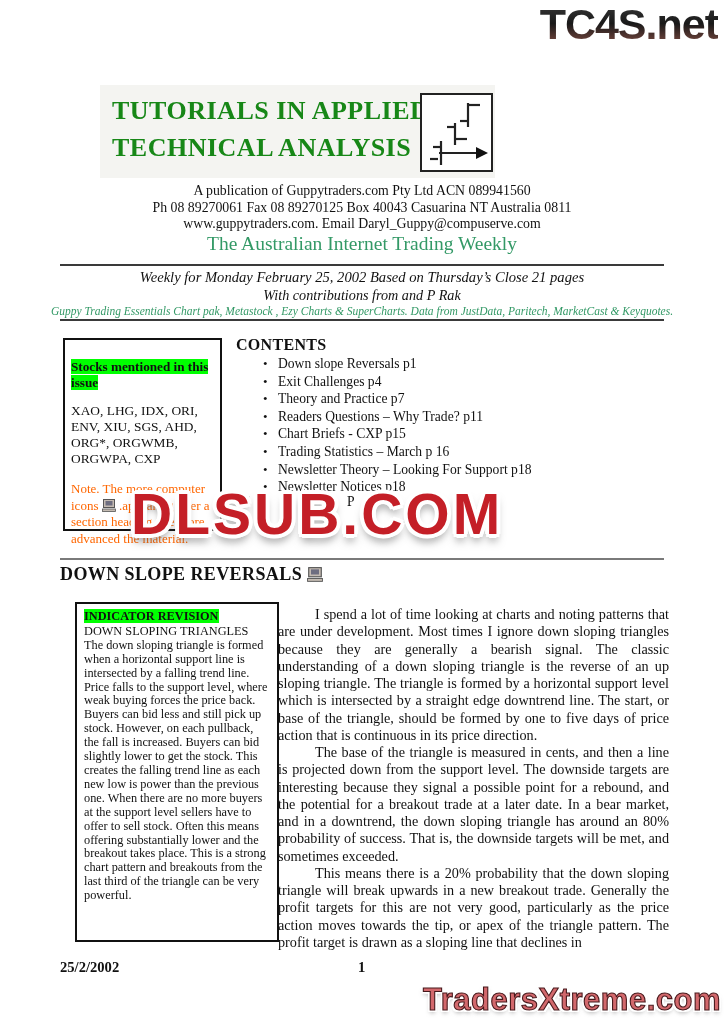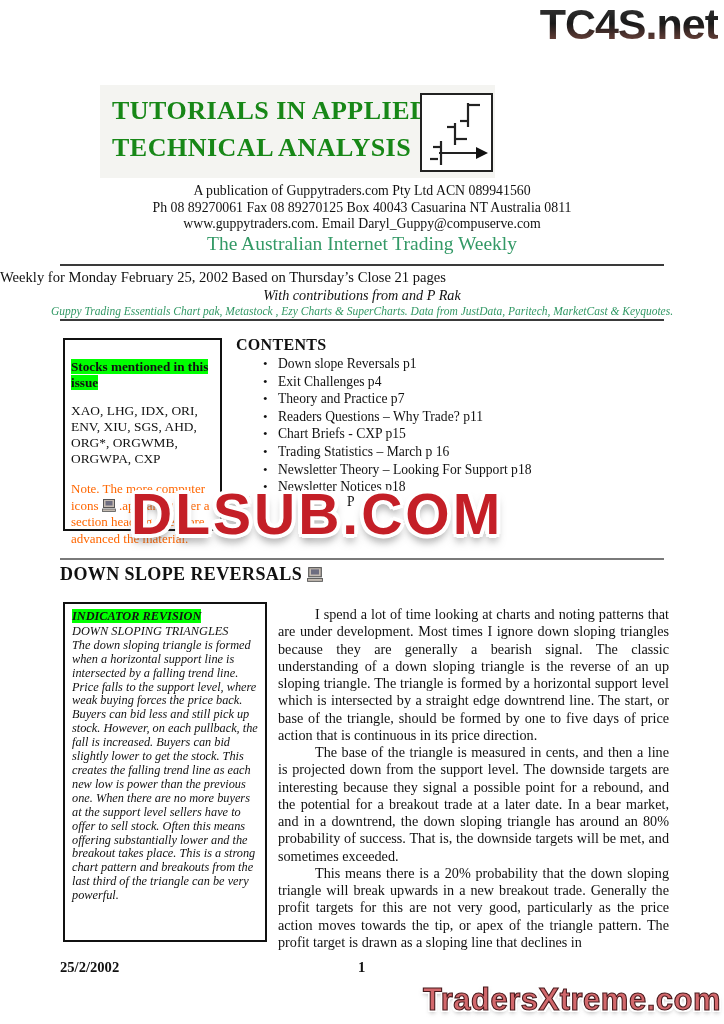--- a/index.html
+++ b/index.html
@@ -17,21 +17,21 @@
     -webkit-background-clip:text; background-clip:text; color:transparent;
   }
   
   .masthead { position:absolute; left:100px; top:85px; width:395px; height:93px; background:#f4f4f1; }
   .mast-title { position:absolute; left:12px; top:7px; font-weight:bold; font-size:26px; color:#178717; letter-spacing:0.5px; line-height:37px; white-space:nowrap; }
   .icon-box { position:absolute; left:320px; top:8px; width:73px; height:79px; background:#fff; border:2px solid #222; }
   .pub-block { position:absolute; left:30px; right:30px; top:183px; text-align:center; font-size:13.8px; line-height:16.6px; }
   .subtitle { position:absolute; left:0; right:0; top:233px; text-align:center; font-size:19.5px; color:#339966; }
   .hrule { position:absolute; left:60px; width:604px; height:2px; background:#3a3a3a; }
   .hrule.gray { background:#7a7a7a; }
-  .weekly { position:absolute; left:0; right:0; top:269px; font-size:14.6px; }
+  .weekly { position:absolute; left:0; right:0; top:269px; text-align:center; font-size:14.6px;font-style:italic; }
   .contrib { position:absolute; left:0; right:0; top:287px; text-align:center; font-size:14.2px; font-style:italic; }
   .tools { position:absolute; left:0; right:0; top:305px; text-align:center; font-size:11.5px; font-style:italic; color:#339966; }
   
   .stocks-box { position:absolute; left:63px; top:338px; width:159px; height:193px; border:2px solid #111; padding:19px 6px; font-size:13.2px; line-height:15.5px; }
   .hl { background:#00ff00; font-weight:bold; }
   .stocks-tickers { margin-top:13px; font-size:13.4px; line-height:16px; }
   .stocks-note { margin-top:14px; color:#ff6600; font-size:13px; line-height:16.5px; }
   
   .contents-head { position:absolute; left:236px; top:336px; font-weight:bold; font-size:16px; letter-spacing:0.3px; }
   .contents-list { position:absolute; left:263px; top:356px; font-size:13.6px; }
@@ -44,21 +44,21 @@
     font-family:"Liberation Sans", sans-serif; font-weight:bold; font-size:57px; letter-spacing:3px;
     color:#c41f27;
     text-shadow:
       -3px -3px 0 #fff, 3px -3px 0 #fff, -3px 3px 0 #fff, 3px 3px 0 #fff,
       -4px 0 0 #fff, 4px 0 0 #fff, 0 -4px 0 #fff, 0 4px 0 #fff,
       0 7px 9px rgba(80,80,80,.6);
     text-align: center;
   }
   
   .article-head { position:absolute; left:60px; top:564px; font-weight:bold; font-size:18px; letter-spacing:0.4px; }
-  .indicator-box { position:absolute; left:63px; top:602px; width:204px; height:340px; border:2px solid #111; padding:6px 7px; font-size:12.3px; line-height:13.9px;font-style:italic; }
+  .indicator-box { position:absolute; left:75px; top:602px; width:204px; height:340px; border:2px solid #111; padding:6px 7px; font-size:12.3px; line-height:13.9px; }
   .indicator-box .sub { margin-top:1px; }
   .indicator-box .body { margin-top:0; }
   .main-text { position:absolute; left:278px; top:606px; width:391px; text-align:justify; font-size:14.2px; line-height:17.25px; }
   .main-text p { text-indent:37px; margin:0; }
   
   .footer-date { position:absolute; left:60px; top:959px; font-weight:bold; font-size:14.6px; }
   .footer-page { position:absolute; left:358px; top:959px; font-weight:bold; font-size:14.6px; }
   .tx-logo {
     position:absolute; right:3px; top:982px; z-index:10;
     font-family:"Liberation Sans", sans-serif; font-weight:bold; font-size:31px; letter-spacing:0.5px;

